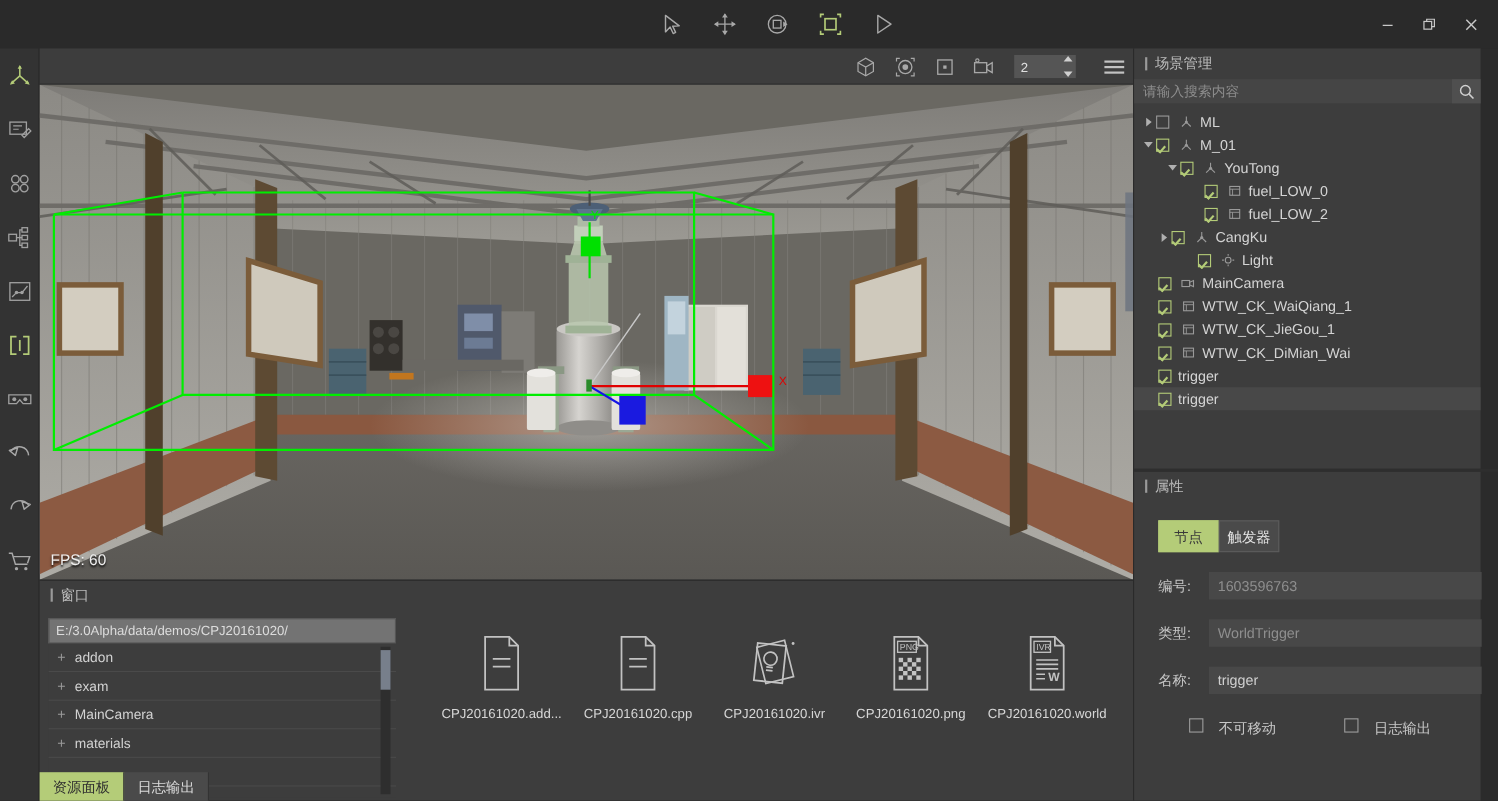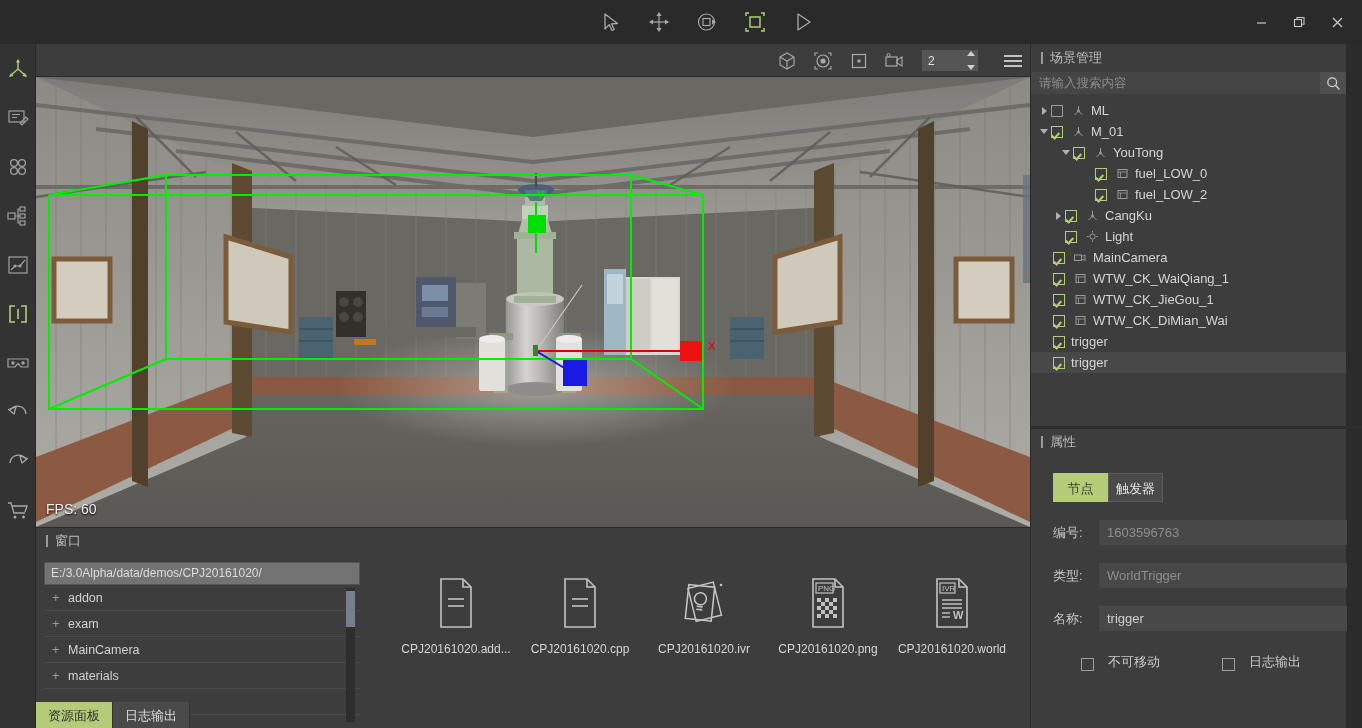--- a/index.html
+++ b/index.html
@@ -214,21 +214,21 @@
   .prow {
     display: flex; align-items: center; margin: 18px 0 0 22px;
   }
   .plabel { width: 46px; font-size: 13px; color: #c6c6c6; }
   .pfield {
     width: 248px; height: 25px; background: #484848; border: none;
     color: #cfcfcf; font-size: 13px; padding-left: 8px; line-height: 25px;
     font-family: "Liberation Sans", sans-serif;
   }
   .pfield.dim { color: #8e8e8e; }
-  .pchecks { display: flex; align-items: flex-end; margin: 22px 0 0 50px; gap: 0; }
+  .pchecks { display: flex; align-items: flex-start; margin: 22px 0 0 50px; gap: 0; }
   .pchk {
     width: 13px; height: 13px; border: 1px solid #9d9d9d; margin-right: 14px;
   }
   .pchk-label { font-size: 13px; color: #c8c8c8; }
   .gap-sp { width: 62px; }
 </style>
 </head>
 <body>
 
 <div id="app">
@@ -883,21 +883,21 @@
                 <line x1="6.5" y1="2" x2="6.5" y2="7"></line>
                 <line x1="6.5" y1="7" x2="2.5" y2="11"></line>
                 <line x1="6.5" y1="7" x2="10.5" y2="11"></line>
               </g>
               <circle cx="6.5" cy="7" r="1.4" fill="#9a9a9a"></circle>
             </svg>
         </span>
         <span class="tree-label">CangKu</span>
       </div>
 
-      <div class="tree-row" style="padding-left:34px">
+      <div class="tree-row" style="padding-left:58px">
         <span class="cbx">
             <span class="tick"></span>
           </span>
         <span class="nodeicon">
           <svg width="13" height="13" viewBox="0 0 13 13">
               <circle cx="6.5" cy="6.5" r="2.6" fill="none" stroke="#9a9a9a" stroke-width="1"></circle>
               <g stroke="#9a9a9a" stroke-width="1">
                 <line x1="6.5" y1="1" x2="6.5" y2="2.6"></line>
                 <line x1="6.5" y1="10.4" x2="6.5" y2="12"></line>
                 <line x1="1" y1="6.5" x2="2.6" y2="6.5"></line>

